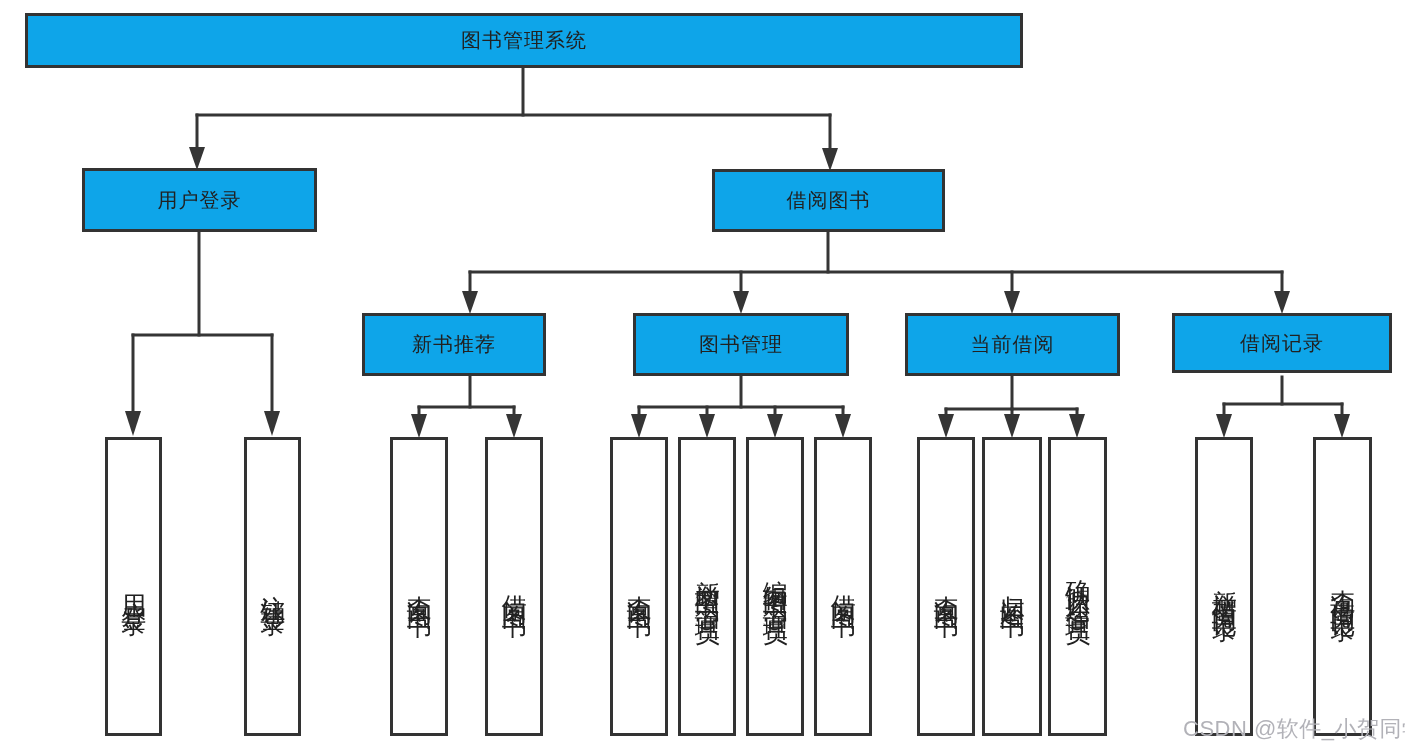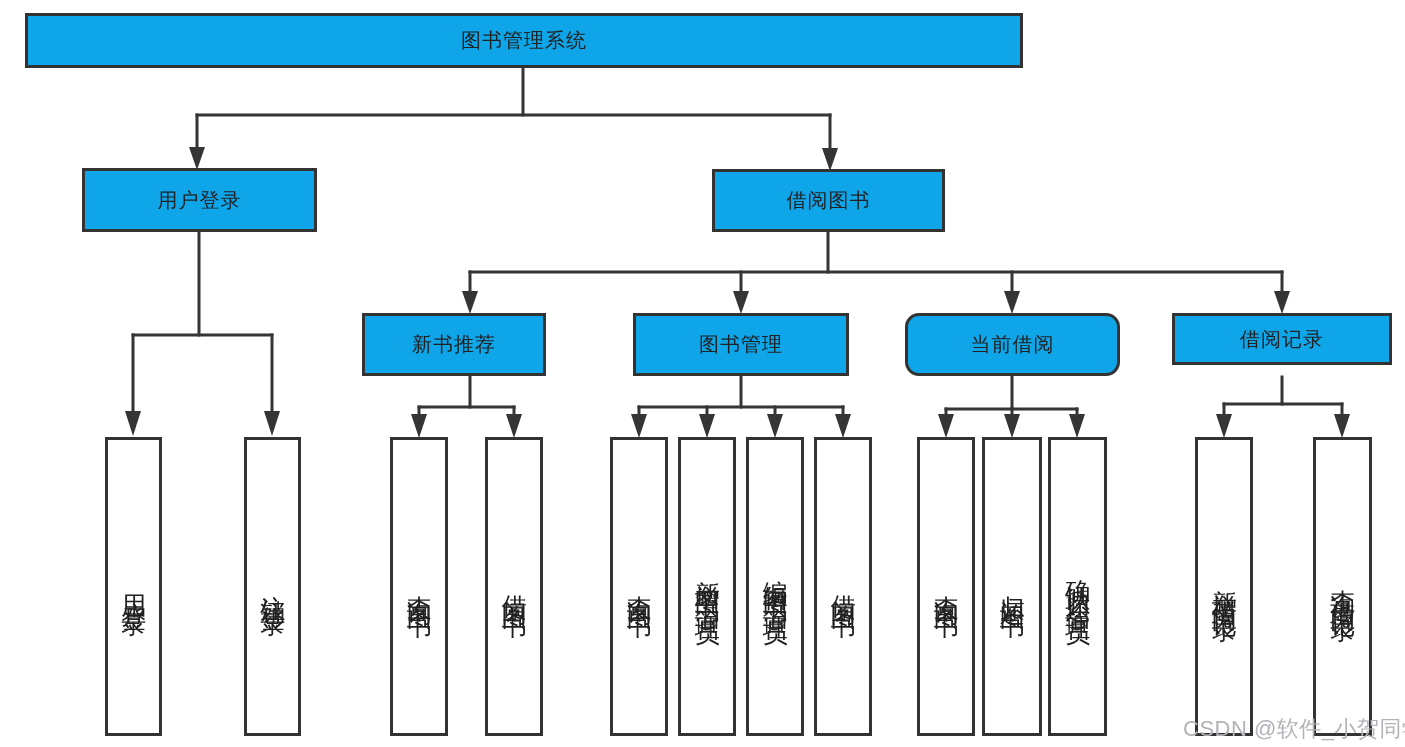--- a/index.html
+++ b/index.html
@@ -115,22 +115,22 @@
     <polygon points="1334,414 1350,414 1342,438" stroke="none"></polygon>
   </svg>
 
   <div class="hbox" style="left:25px;top:13px;width:998px;height:55px;">图书管理系统</div>
 
   <div class="hbox" style="left:82px;top:168px;width:235px;height:64px;">用户登录</div>
   <div class="hbox" style="left:712px;top:169px;width:233px;height:63px;">借阅图书</div>
 
   <div class="hbox" style="left:362px;top:313px;width:184px;height:63px;">新书推荐</div>
   <div class="hbox" style="left:633px;top:313px;width:216px;height:63px;">图书管理</div>
-  <div class="hbox" style="left:905px;top:313px;width:215px;height:63px;border-radius:14px;">当前借阅</div>
-  <div class="hbox" style="left:1172px;top:313px;width:220px;height:52px;">借阅记录</div>
+  <div class="hbox" style="left:905px;top:313px;width:215px;height:63px;">当前借阅</div>
+  <div class="hbox" style="left:1172px;top:313px;width:220px;height:60px;">借阅记录</div>
 
   <div class="vbox" style="left:105px;top:437px;width:57px;height:299px;">
     <span class="vtext">用户登录</span>
   </div>
   <div class="vbox" style="left:244px;top:437px;width:57px;height:299px;">
     <span class="vtext">注销登录</span>
   </div>
 
   <div class="vbox" style="left:390px;top:437px;width:58px;height:299px;">
     <span class="vtext">查询图书</span>

